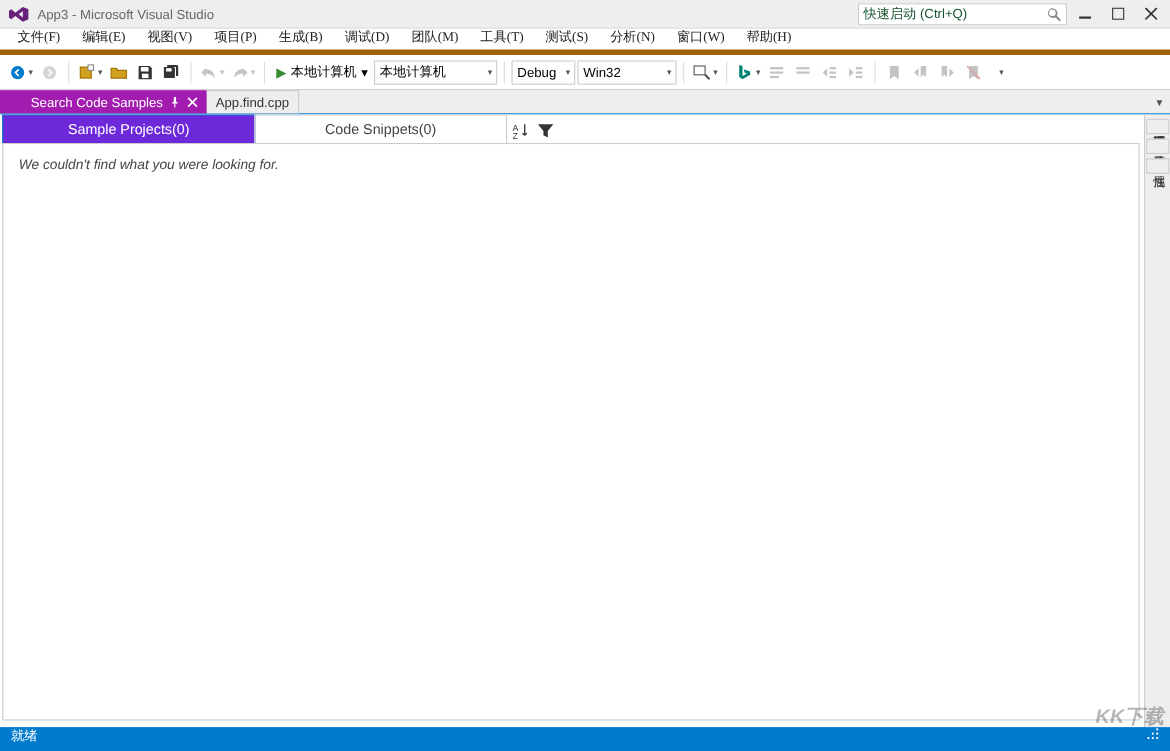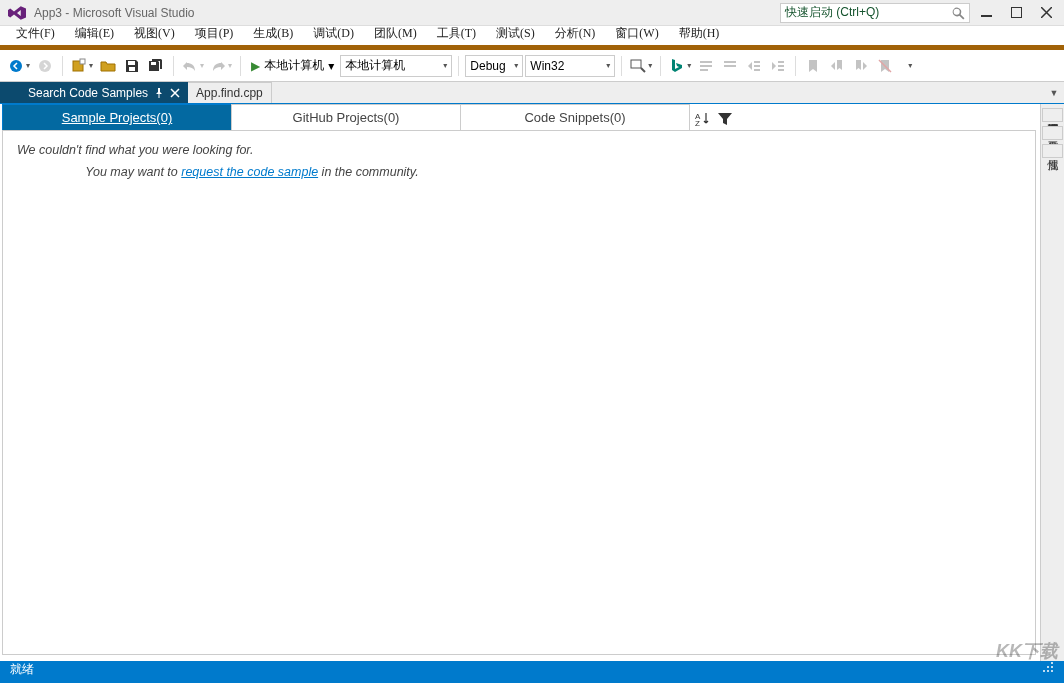--- a/index.html
+++ b/index.html
@@ -27,21 +27,21 @@
 .toolbar .btn .caret { font-size: 8px; color: #555; margin-left: 2px; }
 .toolbar .start { display: flex; align-items: center; padding: 0 4px; height: 22px; }
 .toolbar .start .play { color: #388a34; font-size: 12px; margin-right: 4px; }
 .toolbar .dd { height: 22px; border: 1px solid #ccc; background: #fff; display: flex; align-items: center; padding: 0 4px; font-size: 12px; min-width: 80px; }
 .toolbar .dd .caret { margin-left: auto; font-size: 8px; color: #555; }
 .toolbar svg { width: 16px; height: 16px; }
 
 
 .doc-tabs { height: 22px; background: #eee; display: flex; align-items: stretch; border-bottom: 1px solid #007acc; }
 .doc-tabs .tab { display: flex; align-items: center; padding: 0 8px; font-size: 12px; gap: 6px; }
-.doc-tabs .tab.active { background: #0c4a6e; color: #fff; padding-left: 28px; }
+.doc-tabs .tab.active { background: #a21caf; color: #fff; padding-left: 28px; }
 .doc-tabs .tab.active .pin, .doc-tabs .tab.active .close { fill: #fff; }
 .doc-tabs .tab.inactive { background: #eee; color: #333; border-top: 1px solid #ccc; border-right: 1px solid #ccc; }
 .doc-tabs .tab svg { width: 10px; height: 10px; }
 .doc-tabs .tailcaret { margin-left: auto; width: 20px; display: flex; align-items: center; justify-content: center; }
 
 
 .main-row { flex: 1; display: flex; overflow: hidden; }
 .doc-area { flex: 1; display: flex; flex-direction: column; background: #fff; padding: 0 2px; }
 .right-gutter { width: 24px; background: #eee; border-left: 1px solid #ccc; display: flex; flex-direction: column; align-items: center; padding-top: 4px; gap: 4px; }
 .right-gutter .vtab { writing-mode: vertical-rl; font-size: 11px; color: #333; padding: 6px 2px; background: #eee; border: 1px solid #ccc; }
@@ -52,21 +52,21 @@
 .search-head .search-box input { flex: 1; border: none; outline: none; font-size: 13px; }
 .search-head .search-box .mag { width: 18px; height: 18px; fill: #888; }
 .search-head .links { margin-left: auto; display: flex; align-items: center; gap: 16px; font-size: 14px; padding-right: 30px; }
 .search-head .links .st { font-weight: 600; color: #222; }
 .search-head .links .sep2 { color: #ccc; }
 .search-head .links .dl { color: #444; }
 
 
 .res-tabs { height: 26px; display: flex; align-items: stretch; }
 .res-tabs .rtab { flex: 0 0 230px; display: flex; align-items: center; justify-content: center; font-size: 13px; border: 1px solid #ccc; border-bottom: none; margin-right: -1px; color: #444; }
-.res-tabs .rtab.active { background: #0369a1; color: #fff; border-color: #007acc; text-decoration: underline; }
+.res-tabs .rtab.active { background: #6d28d9; color: #fff; border-color: #007acc; }
 .res-tabs .tools { margin-left: 6px; display: flex; align-items: center; gap: 6px; padding-top: 3px; }
 .res-tabs .tools svg { width: 16px; height: 16px; fill: #555; }
 
 
 .res-body { flex: 1; border: 1px solid #ccc; margin: 0 2px 6px 0; padding: 10px 14px; color: #444; }
 .res-body .line1 { font-style: italic; text-align: left; width: 470px; margin: 2px 0 8px 0; font-size: 12.5px; }
 .res-body .line2 { font-style: italic; text-align: center; width: 470px; font-size: 12.5px; }
 .res-body a { color: #007acc; text-decoration: underline; }
 
 
@@ -284,43 +284,37 @@
   <div class="tailcaret">
       <span style="font-size:9px;color:#555">▼</span>
     </div>
 </div>
 
 <div class="main-row">
   <div class="doc-area">
     <div class="res-tabs">
       <div class="rtab active">
           <span>Sample Projects(0)</span>
-        </div>
-      <div class="rtab">
-          <span>GitHub Projects(0)</span>
         </div>
       <div class="rtab">
           <span>Code Snippets(0)</span>
         </div>
       <div class="tools">
         <svg viewBox="0 0 16 16">
             <text x="0" y="8" font-size="8" fill="#333">A</text>
             <text x="0" y="15" font-size="8" fill="#333">Z</text>
             <path d="M11 2v10m0 0l-2-2m2 2l2-2" stroke="#333" stroke-width="1.2" fill="none"></path>
           </svg>
         <svg viewBox="0 0 16 16">
             <path d="M1 2h14l-5 6v6l-4-2V8z" fill="#333"></path>
           </svg>
       </div>
     </div>
     <div class="res-body">
       <div class="line1">We couldn't find what you were looking for.</div>
-      <div class="line2">
-        <span>You may want to </span><a href="#">request the code sample</a><span> in the community.</span>
-      </div>
     </div>
   </div>
   <div class="right-gutter">
     <div class="vtab">解决方案资源管理器</div>
     <div class="vtab">工具箱</div>
     <div class="vtab">属性</div>
   </div>
 </div>
 
 <div class="statusbar">

